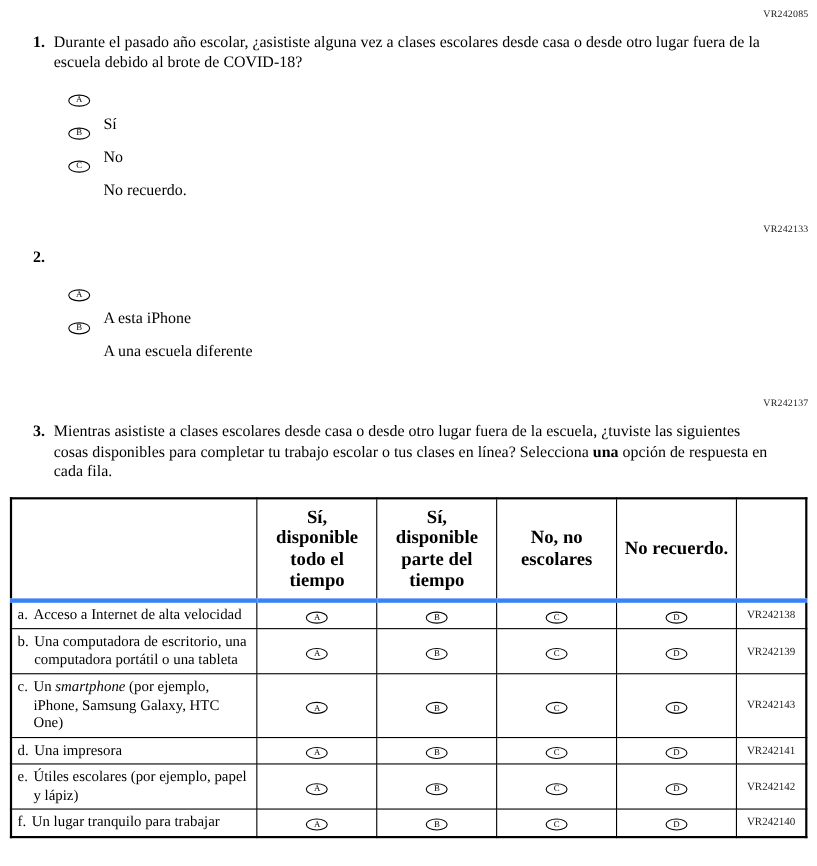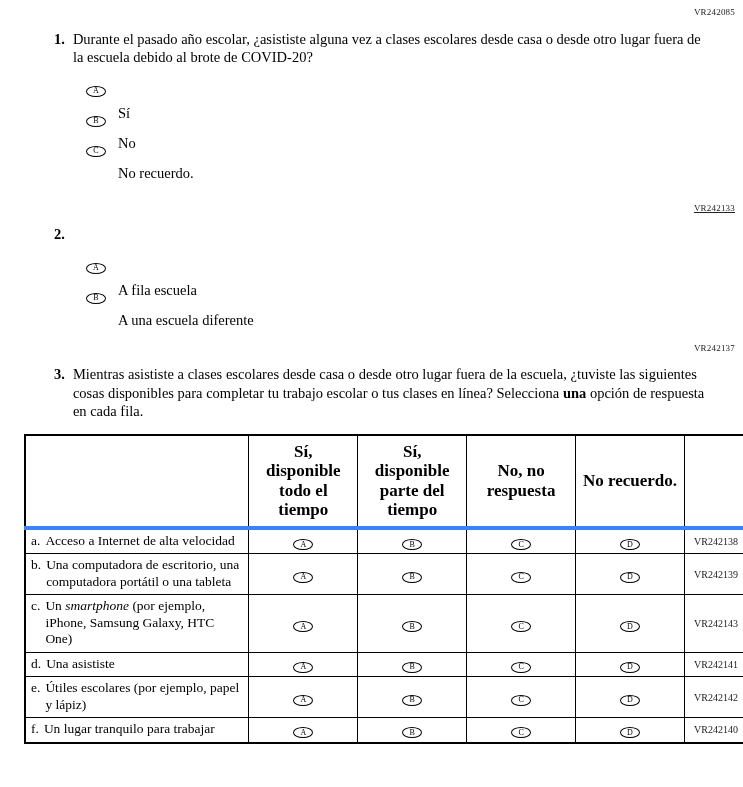--- a/index.html
+++ b/index.html
@@ -6,21 +6,20 @@
   html, body { background: #ffffff; }
   .page {
     position: relative;
     width: 743px;
     height: 787px;
     margin: 0 auto;
     background: #ffffff;
     font-family: "Liberation Serif", serif;
     color: #000;
     overflow: hidden;
-    padding-left: 24px;
   }
   .code-line {
     text-align: right;
     padding-right: 8px;
     font-size: 9px;
     color: #222;
     letter-spacing: 0.2px;
   }
   .q-row {
     display: flex;
@@ -89,33 +88,33 @@
   td.opt-cell { text-align: center; }
   td.code-cell {
     text-align: center;
     font-size: 10px;
     color: #222;
     padding: 2px;
   }
   .sp1 { margin-top: 7px; }
   .q1-block  { margin-top: 13px; }
   .opts-gap  { margin-top: 16px; }
-  .gap-q2    { margin-top: 43px; text-decoration: underline; }
-  .gap-q3    { margin-top: 36px; }
+  .gap-q2    { margin-top: 43px; }
+  .gap-q3    { margin-top: 54px; }
   .q-after-code { margin-top: 12px; }
 </style>
 </head>
 <body>
 
 <div class="page">
 
   <div class="code-line sp1">VR242085</div>
   <div class="q-row q1-block">
     <span class="q-num">1.</span>
-    <span class="q-text">Durante el pasado año escolar, ¿asististe alguna vez a clases escolares desde casa o desde otro lugar fuera de la escuela debido al brote de COVID-20?</span>
+    <span class="q-text">Durante el pasado año escolar, ¿asististe alguna vez a clases escolares desde casa o desde otro lugar fuera de la escuela debido al brote de COVID-18?</span>
   </div>
   <div class="options opts-gap">
     <div class="option">
       <span class="bubble">A</span>
       <span class="opt-label">Sí</span>
     </div>
     <div class="option">
       <span class="bubble">B</span>
       <span class="opt-label">No</span>
     </div>
@@ -125,21 +124,21 @@
     </div>
   </div>
 
   <div class="code-line gap-q2">VR242133</div>
   <div class="q-row q-after-code">
     <span class="q-num">2.</span>
   </div>
   <div class="options opts-gap">
     <div class="option">
       <span class="bubble">A</span>
-      <span class="opt-label">A fila escuela</span>
+      <span class="opt-label">A esta iPhone</span>
     </div>
     <div class="option">
       <span class="bubble">B</span>
       <span class="opt-label">A una escuela diferente</span>
     </div>
   </div>
 
   <div class="code-line gap-q3">VR242137</div>
   <div class="q-row q-after-code">
     <span class="q-num">3.</span>
@@ -153,21 +152,21 @@
         <col class="c-opt">
         <col class="c-opt">
         <col class="c-opt">
         <col class="c-code">
     </colgroup>
     <thead>
       <tr>
         <th></th>
         <th>Sí, disponible todo el tiempo</th>
         <th>Sí, disponible parte del tiempo</th>
-        <th>No, no respuesta</th>
+        <th>No, no escolares</th>
         <th>No recuerdo.</th>
         <th></th>
       </tr>
     </thead>
     <tbody>
       <tr>
         <td class="item-cell">
           <span class="item-flex">
               <span class="item-letter">a.</span>
               <span>Acceso a Internet de alta velocidad</span>
@@ -202,21 +201,21 @@
         <td class="opt-cell"><span class="bubble">A</span></td>
         <td class="opt-cell"><span class="bubble">B</span></td>
         <td class="opt-cell"><span class="bubble">C</span></td>
         <td class="opt-cell"><span class="bubble">D</span></td>
         <td class="code-cell">VR242143</td>
       </tr>
       <tr>
         <td class="item-cell">
           <span class="item-flex">
               <span class="item-letter">d.</span>
-              <span>Una asististe</span>
+              <span>Una impresora</span>
             </span>
         </td>
         <td class="opt-cell"><span class="bubble">A</span></td>
         <td class="opt-cell"><span class="bubble">B</span></td>
         <td class="opt-cell"><span class="bubble">C</span></td>
         <td class="opt-cell"><span class="bubble">D</span></td>
         <td class="code-cell">VR242141</td>
       </tr>
       <tr>
         <td class="item-cell">

